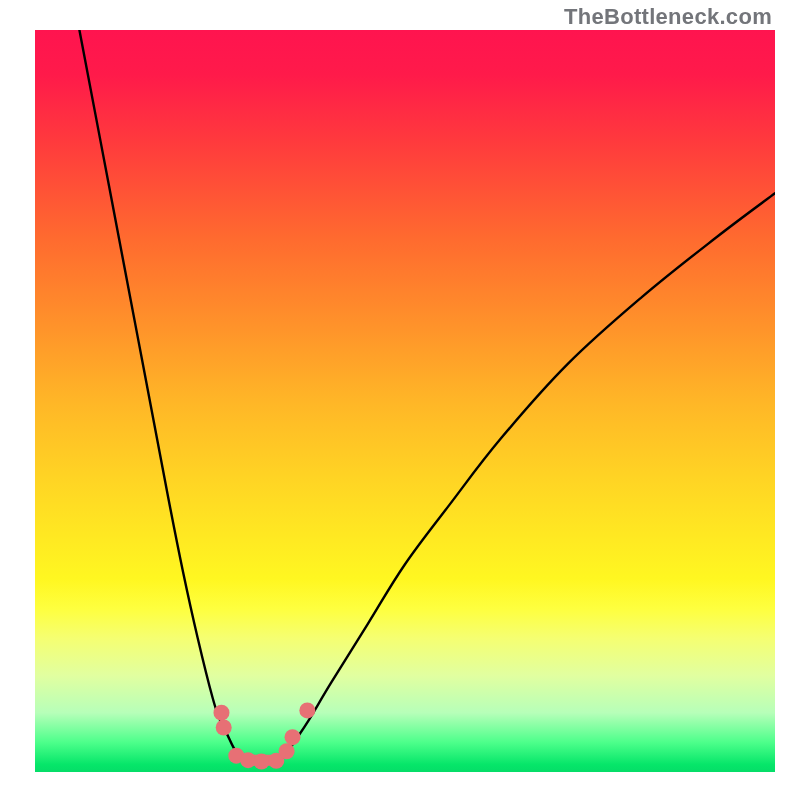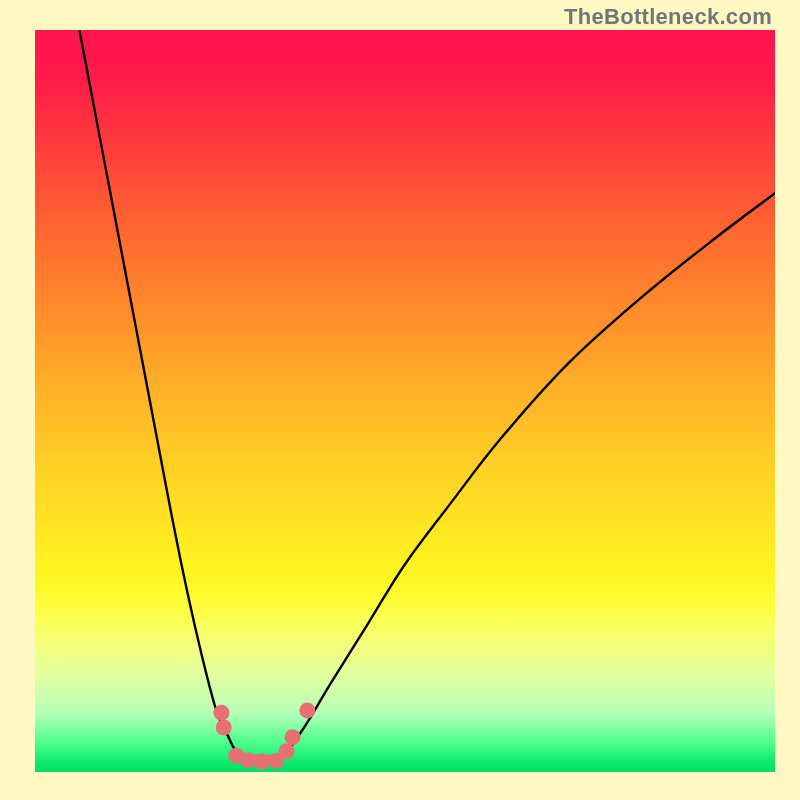--- a/index.html
+++ b/index.html
@@ -1,21 +1,21 @@
 <!DOCTYPE html>
 <html><head>
 <meta charset="utf-8">
 <style>
   * { margin: 0; padding: 0; box-sizing: border-box; }
   html, body { width: 800px; height: 800px; overflow: hidden; background: #000; }
   .frame {
     position: absolute;
     left: 0; top: 0;
     width: 800px; height: 800px;
-    background: #fef9c3;
+    background: #ffffff;
   }
   .plot-area {
     position: absolute;
     left: 35px;
     top: 30px;
     width: 740px;
     height: 742px;
     background: linear-gradient(to bottom,
       #ff144f 0%,
       #ff1a4a 6%,

